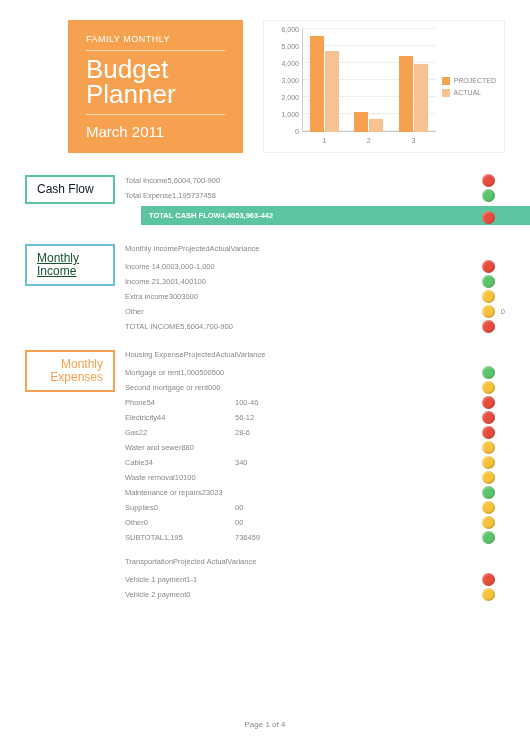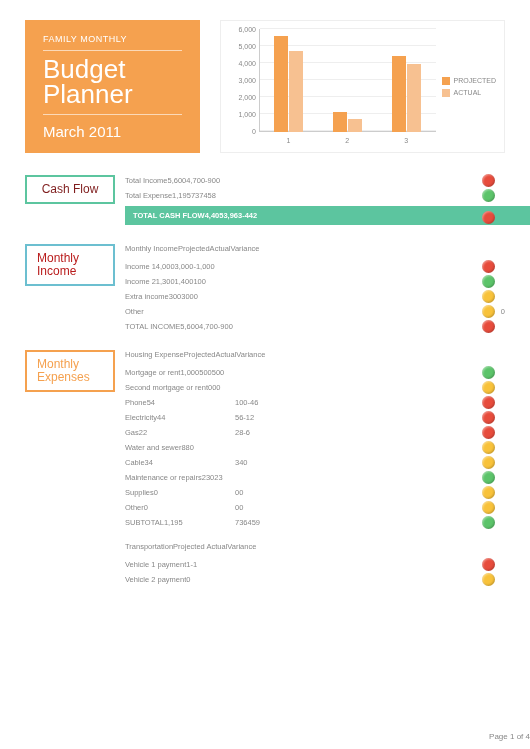--- a/index.html
+++ b/index.html
@@ -1,19 +1,19 @@
 <!DOCTYPE html>
 <html><head>
 <meta charset="utf-8">
 <style>
   * { box-sizing: border-box; margin: 0; padding: 0; }
   body { font-family: Arial, sans-serif; background: #f5f5f5; width: 530px; margin: 0 auto; font-size: 8px; color: #666; }
   .page { background: #fff; padding: 20px 25px; box-shadow: 0 0 4px rgba(0,0,0,0.1); min-height: 749px; position: relative; }
   
-  .header { display: flex; gap: 20px; margin-bottom: 20px; }
+  .header { display: flex; gap: 20px; margin-bottom: 20px; margin-left: 43px; }
   .title-box { background: #f5a14f; padding: 14px 18px 10px; width: 175px; color: #fff; }
   .subtitle { font-size: 9px; border-bottom: 1px solid rgba(255,255,255,0.6); padding-bottom: 6px; margin-bottom: 6px; letter-spacing: 0.5px; }
   .main-title { font-size: 26px; font-weight: 300; line-height: 0.95; border-bottom: 1px solid rgba(255,255,255,0.6); padding-bottom: 8px; margin-bottom: 8px; }
   .date { font-size: 15px; }
   
   .chart-area { flex: 1; border: 1px solid #eee; position: relative; padding: 8px; display: flex; }
   .chart-body { flex: 1; position: relative; height: 115px; }
   .chart-grid { position: absolute; left: 30px; right: 0; top: 0; bottom: 12px; border-left: 1px solid #ccc; border-bottom: 1px solid #ccc; }
   .gridline { position: absolute; left: 0; right: 0; border-top: 1px solid #eee; }
   .y-label { position: absolute; right: 100%; transform: translateY(-50%); padding-right: 4px; font-size: 7px; color: #888; }
@@ -22,44 +22,44 @@
   .bar { width: 14px; }
   .bar-proj { background: #f5a14f; }
   .bar-act { background: #f7c191; }
   .x-labels { position: absolute; left: 30px; right: 0; bottom: 0; display: flex; }
   .x-label { flex: 1; text-align: center; font-size: 7px; color: #888; }
   .legend { font-size: 7px; color: #888; padding-left: 6px; display: flex; flex-direction: column; justify-content: center; gap: 4px; }
   .legend-item { display: flex; align-items: center; gap: 4px; }
   .legend-swatch { width: 8px; height: 8px; }
   
   .section-label { border: 2px solid; padding: 6px 10px; font-size: 12px; font-weight: 400; line-height: 1.1; width: 90px; margin-top: 2px; }
-  .label-cash { border-color: #5cc59f; color: #7f1d1d; text-align: center; }
-  .label-income { border-color: #6cbfd0; color: #b91c1c; }
-  .label-expenses { border-color: #f5a14f; color: #f5a14f; }
+  .label-cash { border-color: #5cc59f; color: #0f172a; }
+  .label-income { border-color: #6cbfd0; color: #14532d; text-decoration: underline; }
+  .label-expenses { border-color: #f5a14f; color: #f5a14f; text-align: right; }
   
   .section { display: flex; gap: 0; margin-bottom: 14px; position: relative; }
   .section-left { width: 100px; }
   .section-right { flex: 1; position: relative; }
   
   .row { font-size: 7.5px; color: #888; padding: 3px 0; display: flex; align-items: center; }
   .row-label { width: 110px; }
   .row-indicator { position: absolute; right: 10px; }
   .row-right-val { position:absolute; right:0; }
   
-  .green-bar { background: #5cc59f; color: #fff; padding: 5px 8px; margin: 3px -25px 3px 0; font-size: 7.5px; font-weight: bold; position: relative; }
+  .green-bar { background: #5cc59f; color: #fff; padding: 5px 8px; margin: 3px -25px 3px 16px; font-size: 7.5px; font-weight: bold; position: relative; }
   .green-bar .row-indicator { right: 35px; }
   
   .indicator { width: 13px; height: 13px; border-radius: 50%; display: inline-block; }
   .ind-red { background: #e74c3c; box-shadow: inset -1px -1px 2px rgba(0,0,0,0.2), inset 1px 1px 2px rgba(255,255,255,0.4); }
   .ind-green { background: #5cc46a; box-shadow: inset -1px -1px 2px rgba(0,0,0,0.2), inset 1px 1px 2px rgba(255,255,255,0.4); }
   .ind-yellow { background: #f8c23a; box-shadow: inset -1px -1px 2px rgba(0,0,0,0.2), inset 1px 1px 2px rgba(255,255,255,0.4); }
   
   .header-row { font-size: 7.5px; color:#888; padding: 2px 0 6px; }
   
-  .footer { position: absolute; bottom: 8px; left: 0; right: 0; text-align: right; font-size: 8px; color: #888; }
+  .footer { position: absolute; bottom: 20px; left: 0; right: 0; text-align: center; font-size: 8px; color: #888; }
 </style>
 </head>
 <body>
 
 <div class="page">
   <div class="header">
     <div class="title-box">
       <div class="subtitle">FAMILY MONTHLY</div>
       <div class="main-title">Budget Planner</div>
       <div class="date">March 2011</div>
@@ -201,20 +201,24 @@
         <div class="row">
           <span class="row-label">Water and sewer880</span>
           <span class="indicator ind-yellow row-indicator"></span>
         </div>
         <div class="row">
           <span class="row-label">Cable34</span>
           <span>340</span>
           <span class="indicator ind-yellow row-indicator"></span>
         </div>
         <div class="row">
+          <span class="row-label">Waste removal10100</span>
+          <span class="indicator ind-yellow row-indicator"></span>
+        </div>
+        <div class="row">
           <span class="row-label">Maintenance or repairs23023</span>
           <span class="indicator ind-green row-indicator"></span>
         </div>
         <div class="row">
           <span class="row-label">Supplies0</span>
           <span>00</span>
           <span class="indicator ind-yellow row-indicator"></span>
         </div>
         <div class="row">
           <span class="row-label">Other0</span>

